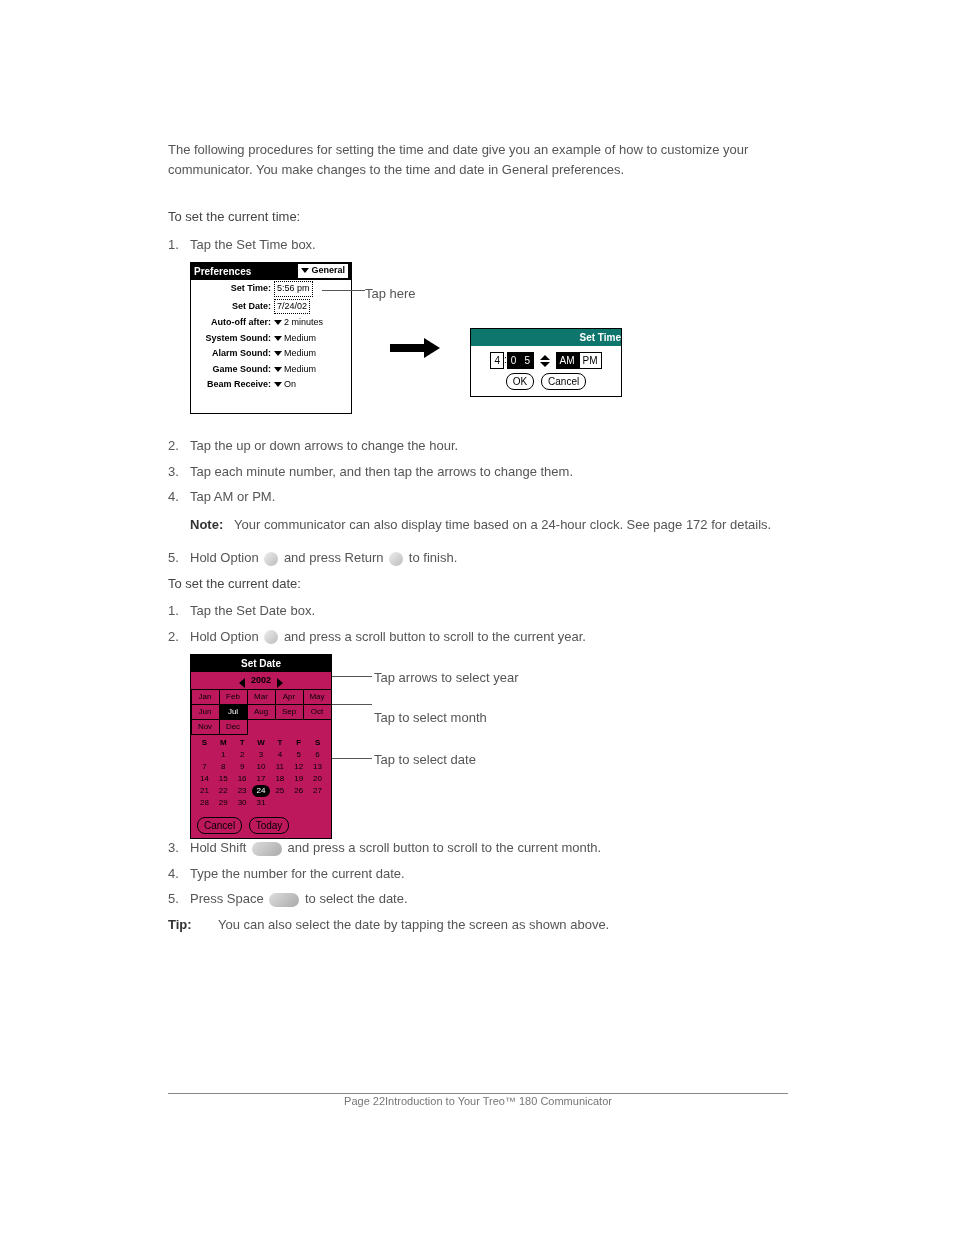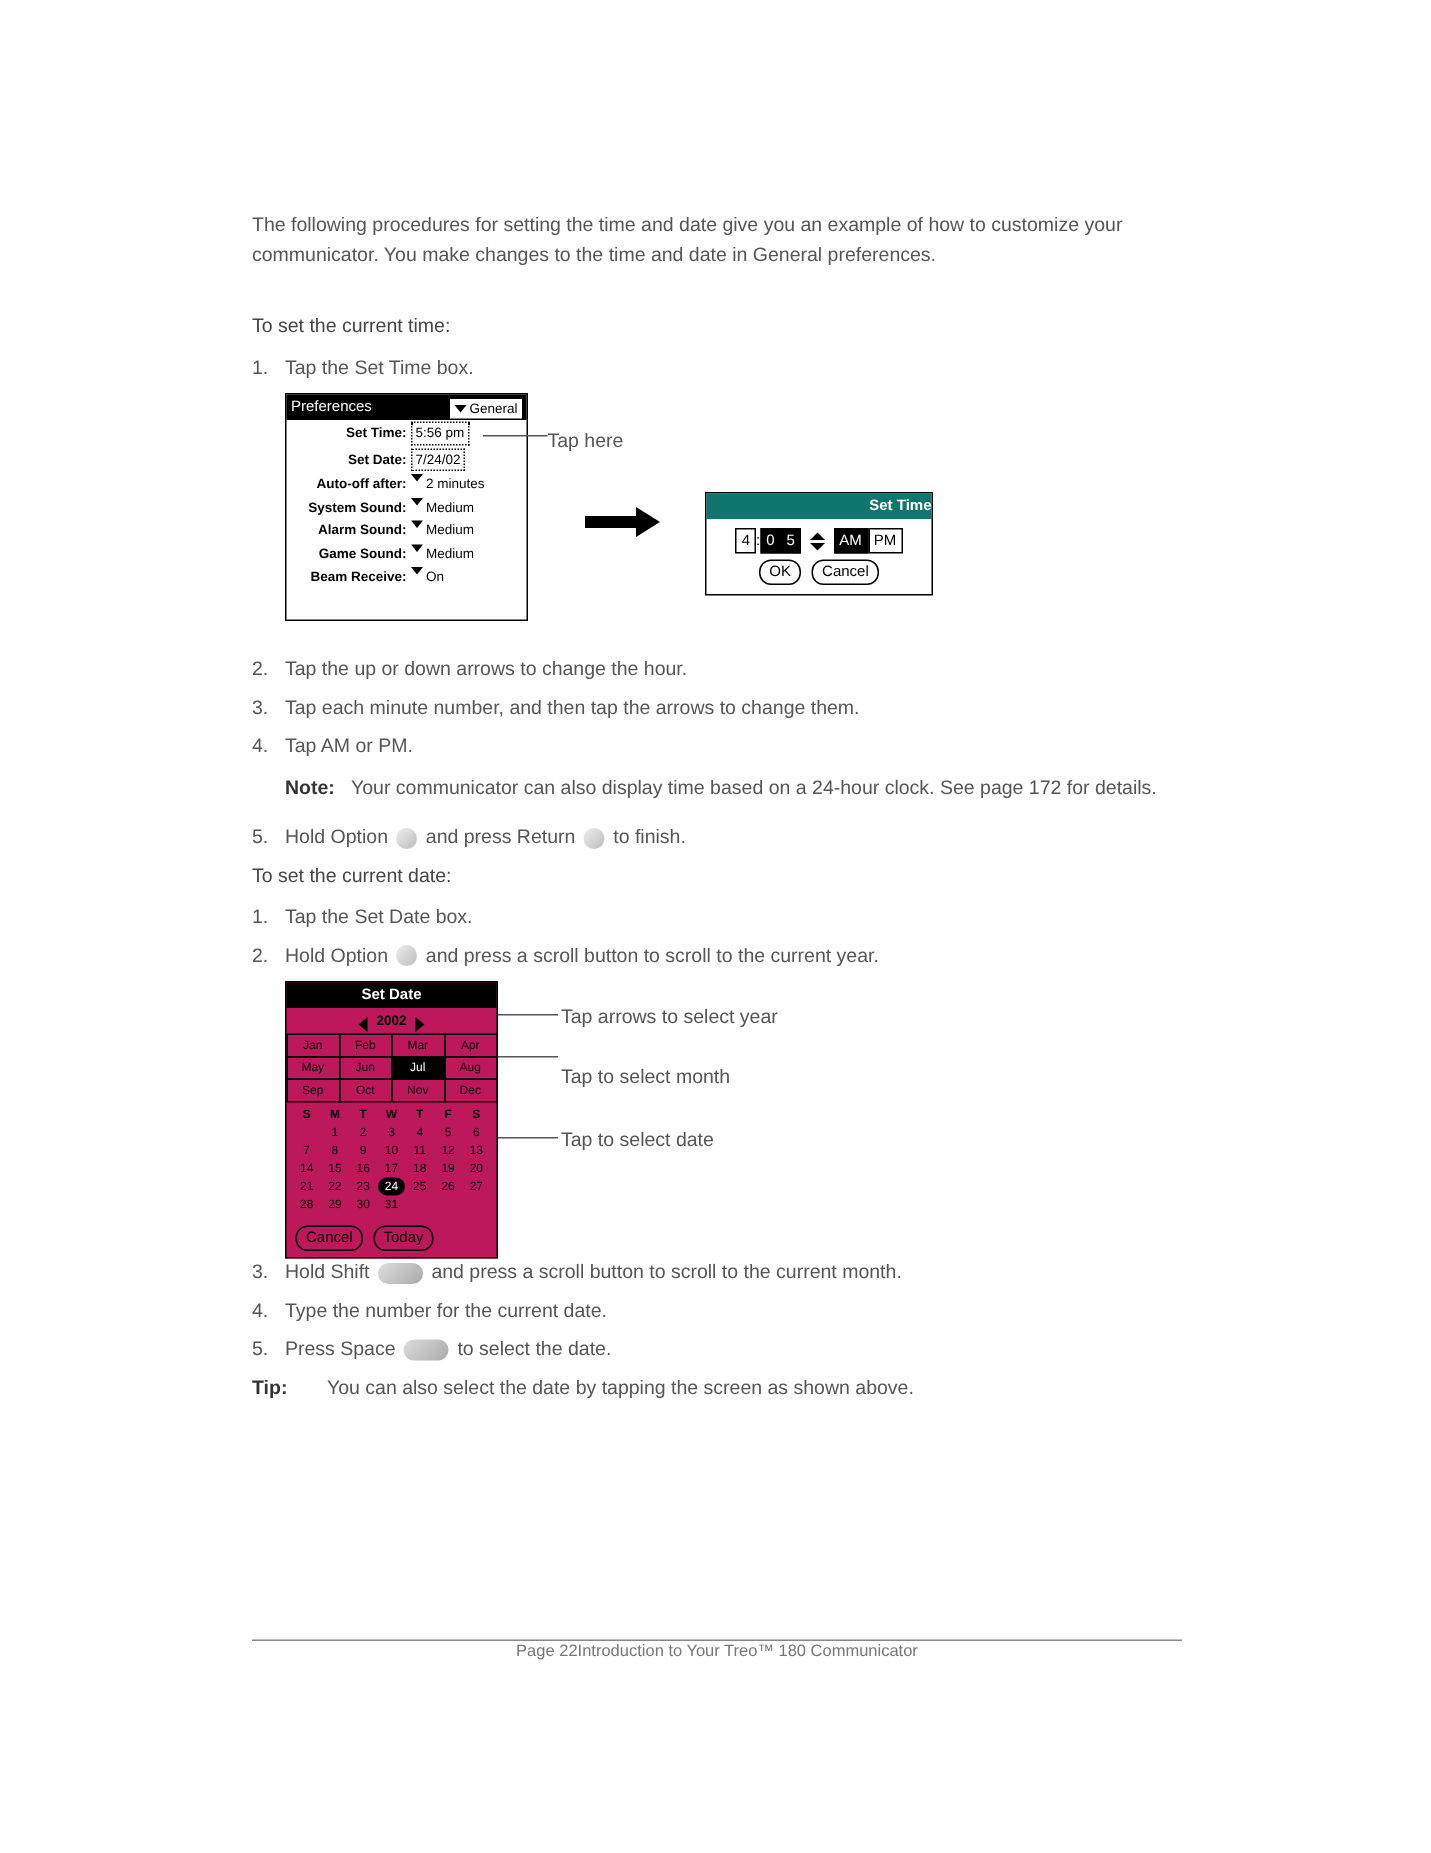--- a/index.html
+++ b/index.html
@@ -11,26 +11,26 @@
 .li .num{width:22px;flex:none}
 .li .txt{flex:1}
 .note-row{display:flex;margin:8px 0 14px 22px}
 .note-row .lbl{font-weight:bold;color:#333;width:44px;flex:none}
 .tip-row{display:flex;margin:1px 0}
 .tip-row .lbl{font-weight:bold;color:#333;width:50px;flex:none}
 .key-icon{display:inline-block;width:14px;height:14px;border-radius:7px;background:linear-gradient(135deg,#eee,#bbb);vertical-align:middle;margin:0 2px}
 .key-pill{display:inline-block;width:30px;height:14px;border-radius:7px;background:linear-gradient(135deg,#ddd,#aaa);vertical-align:middle;margin:0 2px}
 .fig1{position:relative;height:160px;margin:8px 0 14px 22px}
 .palm-screen{position:absolute;left:0;top:0;width:160px;height:150px;border:1px solid #000;background:#fff;font-family:Arial;font-size:9px;color:#000}
-.ps-header{background:#000;color:#fff;padding:1px 3px;font-size:10px;font-weight:normal;display:flex;justify-content:space-between;align-items:flex-end}
+.ps-header{background:#000;color:#fff;padding:1px 3px;font-size:10px;font-weight:bold;display:flex;justify-content:space-between;align-items:flex-start}
 .ps-header .gen{background:#fff;color:#000;padding:0 3px;font-size:9px;display:flex;align-items:center}
 .tri-down{display:inline-block;width:0;height:0;border-left:4px solid transparent;border-right:4px solid transparent;border-top:5px solid #000;margin-right:2px}
 .ps-row{display:flex;align-items:center;padding:1px 4px}
 .ps-row .lbl{font-weight:bold;width:76px;text-align:right;padding-right:3px}
-.ps-row .val{display:flex;}
+.ps-row .val{display:flex;align-items:center}
 .dotted{border:1px dotted #000;padding:0 2px;font-size:9px}
 .callout1{position:absolute;left:175px;top:22px;font-size:13px;color:#555}
 .cline1{position:absolute;left:132px;top:28px;width:43px;border-top:1px solid #555}
 .arrow-big{position:absolute;left:200px;top:78px;width:50px;height:16px}
 .arrow-big .bar{position:absolute;left:0;top:4px;width:34px;height:8px;background:#000}
 .arrow-big .head{position:absolute;left:34px;top:-2px;width:0;height:0;border-top:10px solid transparent;border-bottom:10px solid transparent;border-left:16px solid #000}
 .set-time{position:absolute;left:280px;top:66px;width:150px;border:1px solid #000;background:#fff}
 .st-head{background:#0f766e;color:#fff;text-align:right;font-size:10px;font-weight:bold;padding:1px 0}
 .st-body{padding:6px 4px;text-align:center;font-size:10px;color:#000}
 .tbox{display:inline-block;border:1px solid #000;padding:0 3px;vertical-align:middle}
@@ -39,21 +39,21 @@
 .spin .up,.spin .dn{width:0;height:0;border-left:5px solid transparent;border-right:5px solid transparent}
 .spin .up{border-bottom:5px solid #000;margin-bottom:2px}
 .spin .dn{border-top:5px solid #000}
 .pill{display:inline-block;border:1px solid #000;border-radius:8px;padding:0 6px;font-size:10px;margin:4px 2px 0 2px}
 .fig2{position:relative;height:170px;margin:8px 0 14px 22px}
 .set-date{position:absolute;left:0;top:0;width:140px;border:1px solid #000;background:#be185d;font-size:9px;color:#000}
 .sd-head{background:#000;color:#fff;text-align:center;font-weight:bold;padding:1px 0;font-size:10px}
 .sd-year{text-align:center;font-weight:bold;padding:2px 0;display:flex;justify-content:center;align-items:flex-end;gap:6px}
 .tri-l{display:inline-block;width:0;height:0;border-top:5px solid transparent;border-bottom:5px solid transparent;border-right:6px solid #000}
 .tri-r{display:inline-block;width:0;height:0;border-top:5px solid transparent;border-bottom:5px solid transparent;border-left:6px solid #000}
-.mgrid{display:grid;grid-template-columns:repeat(4,1fr);font-size:8px;text-align:center}
+.mgrid{display:grid;grid-template-columns:repeat(5,1fr);font-size:8px;text-align:center}
 .mgrid div{border:1px solid #000;margin:-0.5px;padding:1px 0}
 .mgrid .sel{background:#000;color:#fff}
 .cal{display:grid;grid-template-columns:repeat(7,1fr);font-size:8px;text-align:center;padding:2px 4px}
 .cal .h{font-weight:bold}
 .cal .sel{background:#000;color:#fff;border-radius:7px}
 .sd-btns{text-align:left;padding:2px 4px 4px 4px}
 .callout-line{position:absolute;border-top:1px solid #555}
 .callout-text{position:absolute;font-size:13px;color:#555}
 .footer{position:absolute;left:168px;bottom:128px;width:620px;border-top:1px solid #888;padding-top:1px;font-size:11px;color:#777;display:flex;justify-content:center}
 </style>

